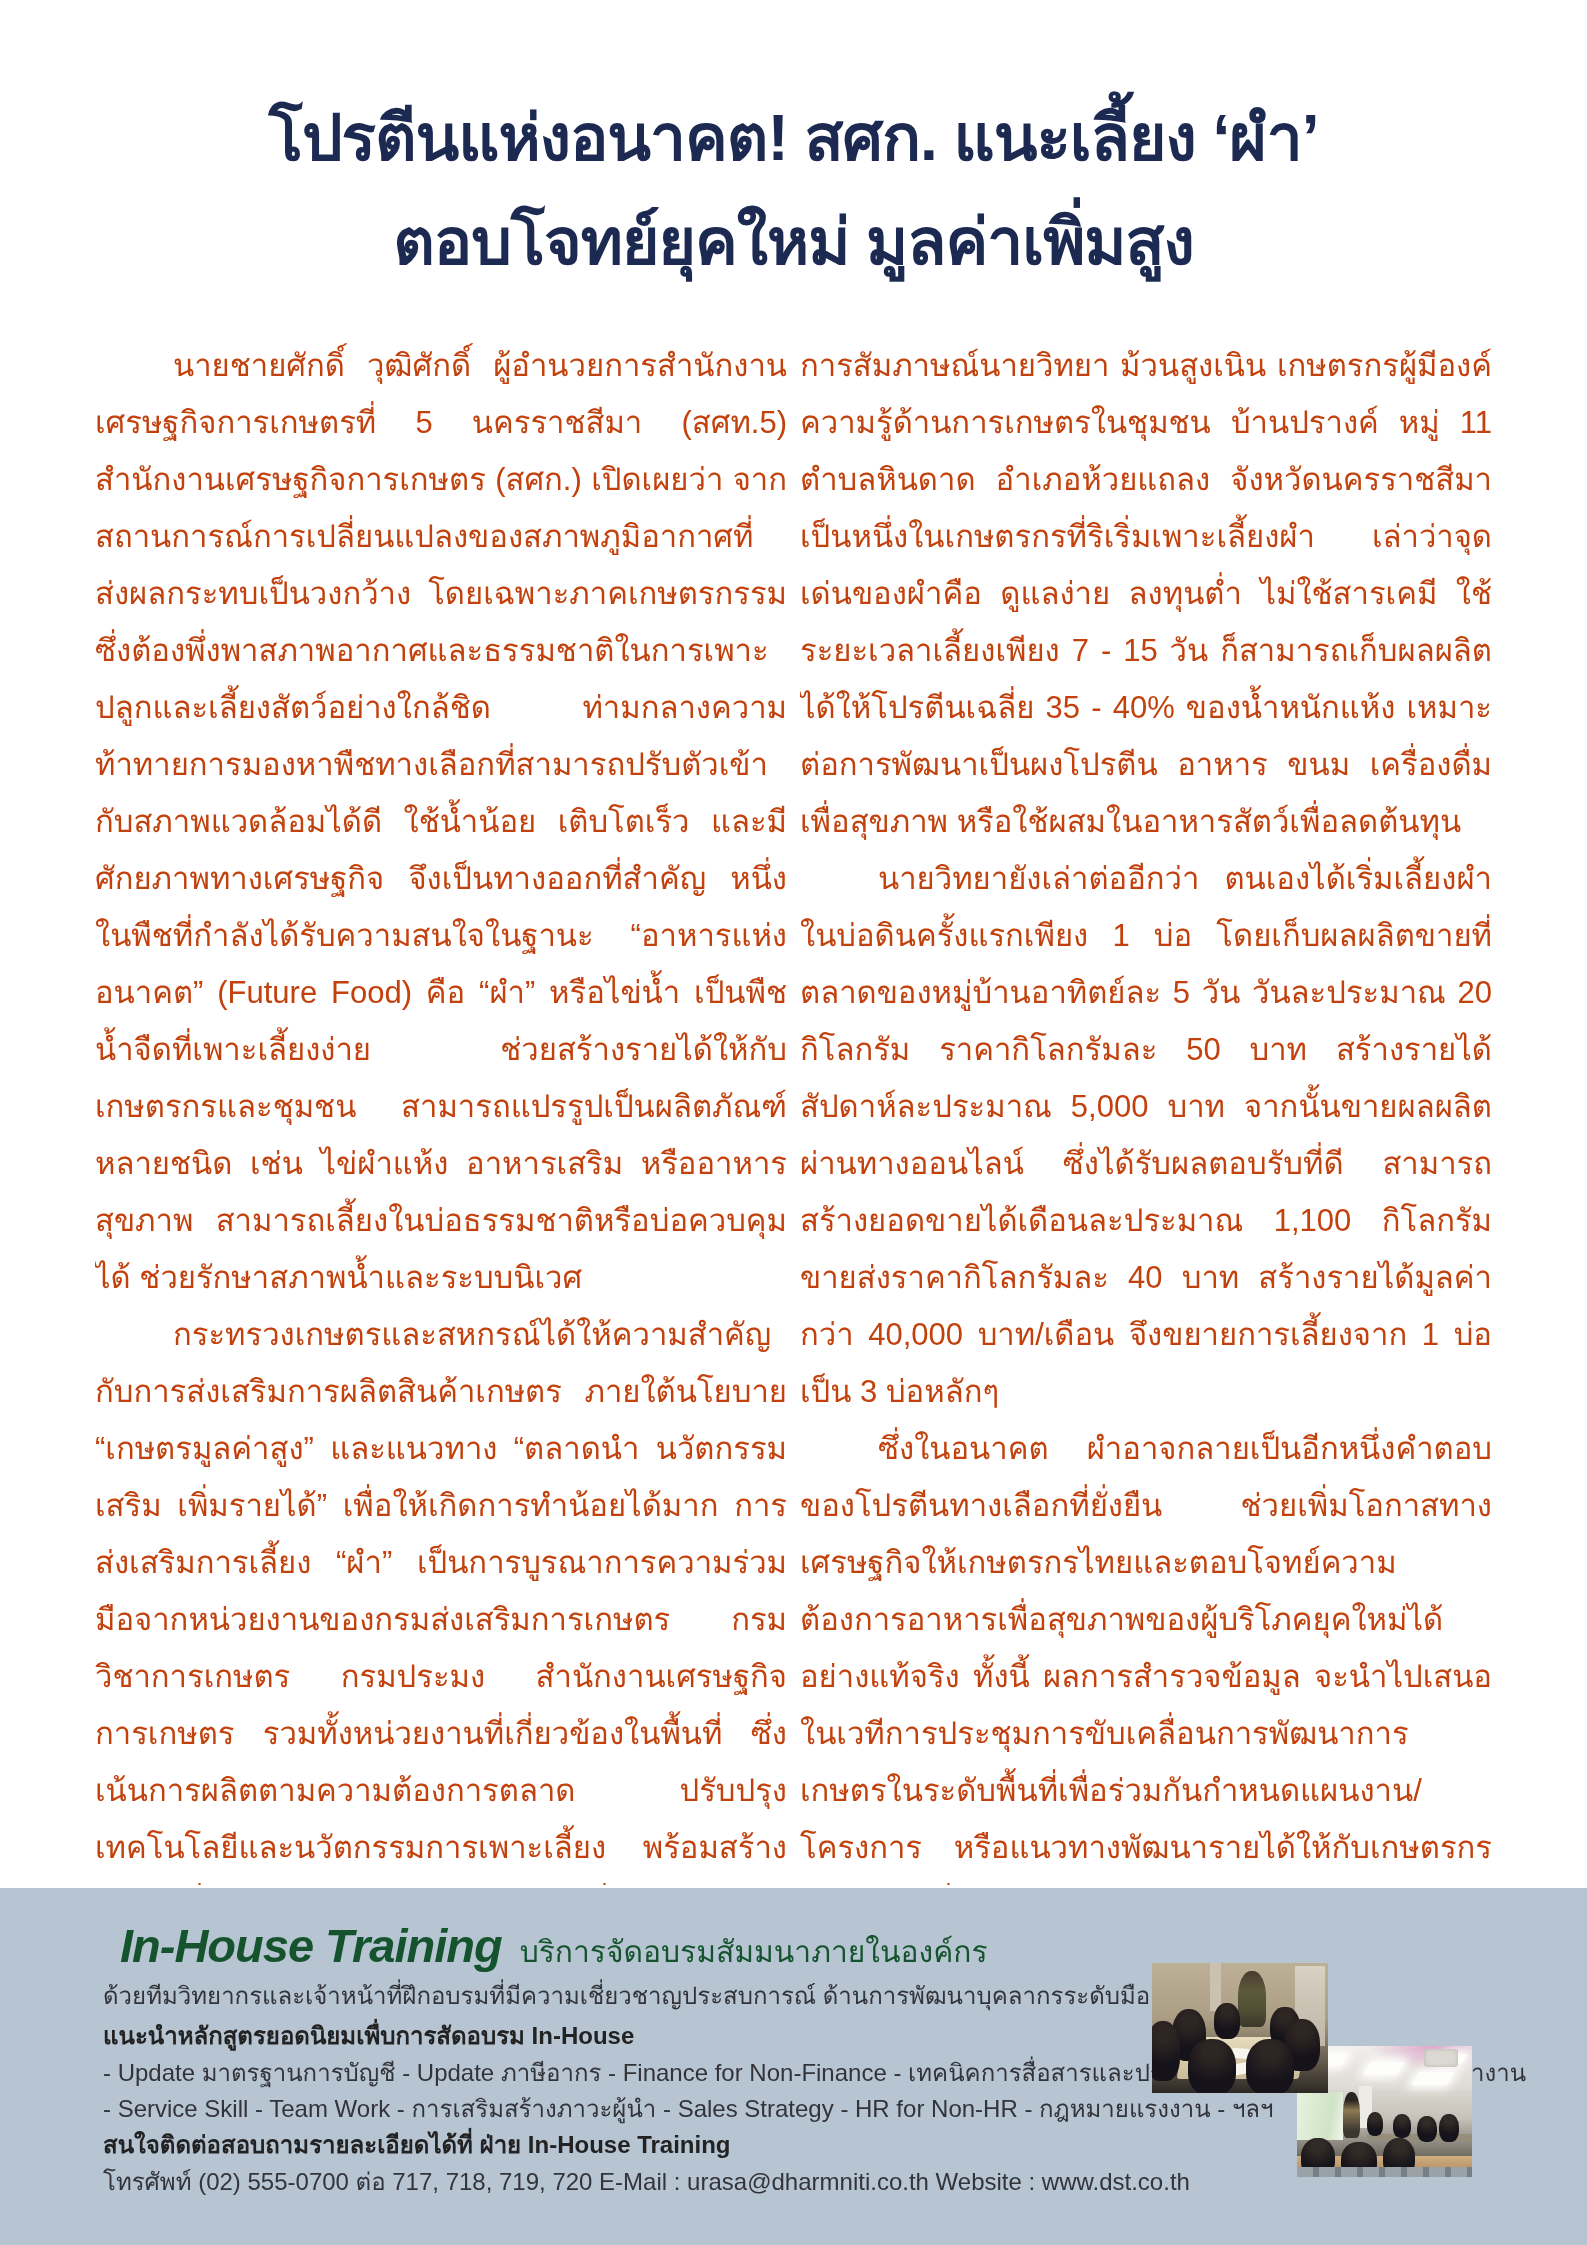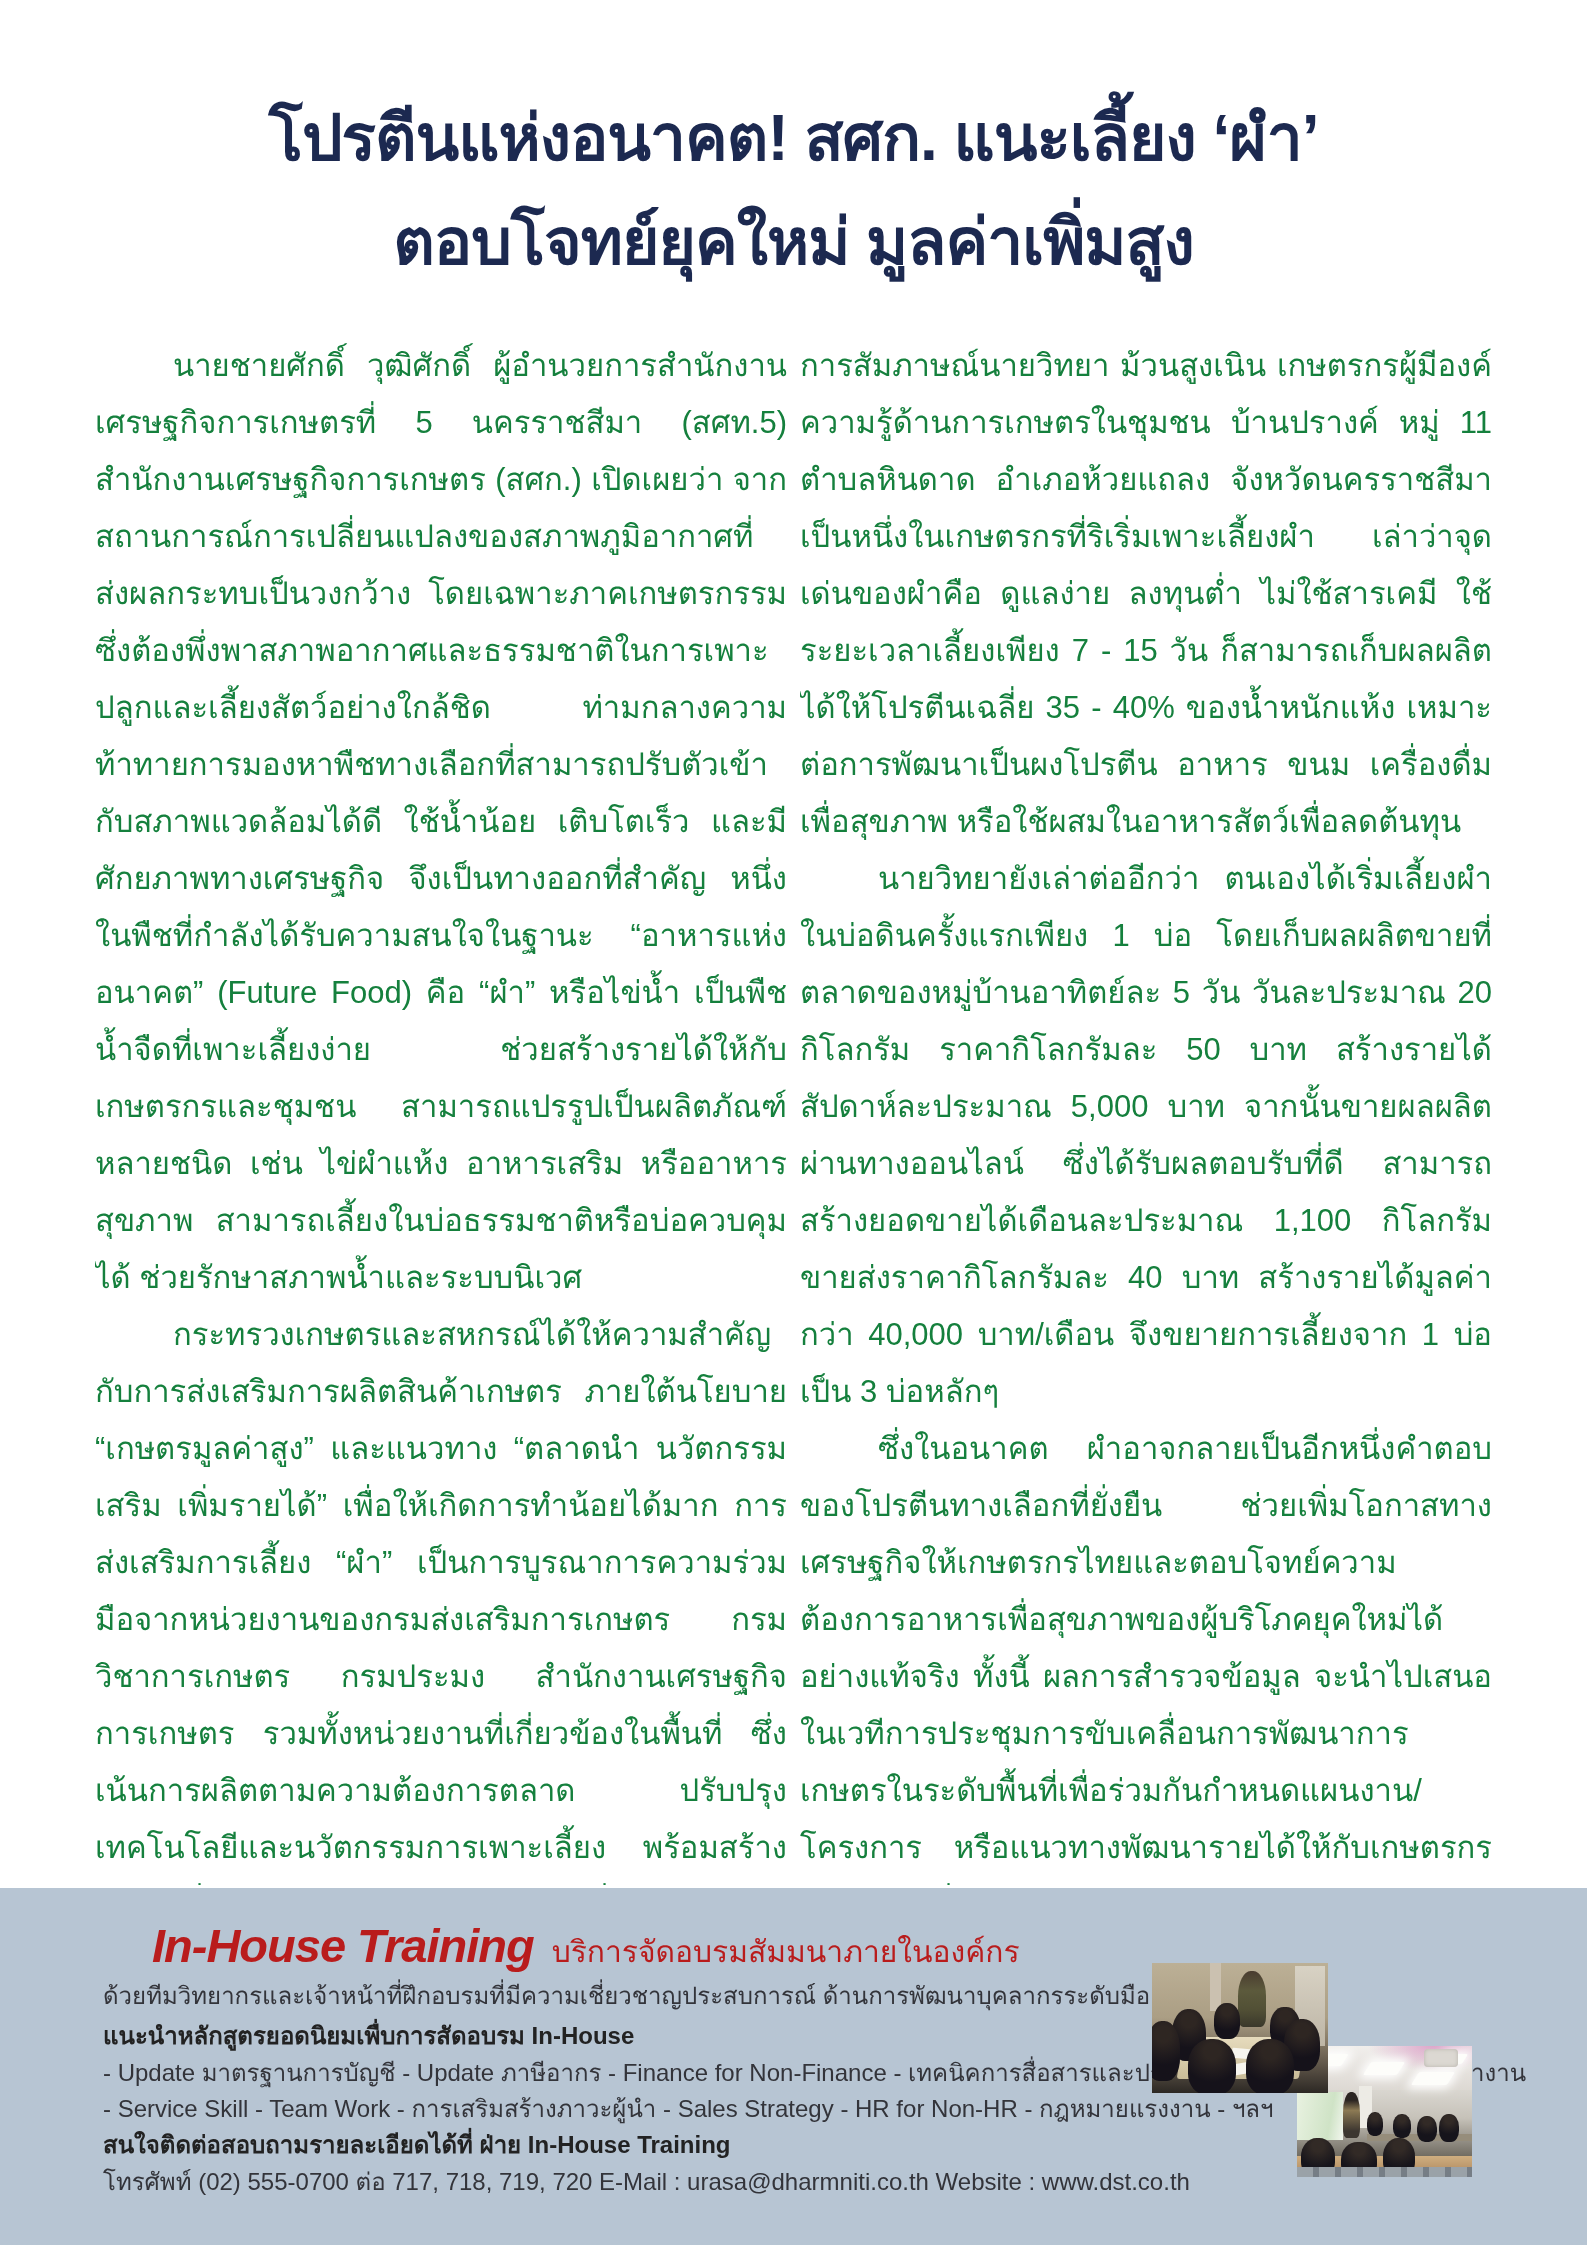--- a/index.html
+++ b/index.html
@@ -8,29 +8,29 @@
     font-family:"Liberation Sans","DejaVu Sans",sans-serif;overflow:hidden;
   }
   
   .title{
     position:absolute;left:0;top:86px;width:100%;text-align:center;
     color:#1c2950;font-weight:bold;font-size:64px;line-height:104px;letter-spacing:-1px;
   }
   
   .col{
     position:absolute;top:337px;width:692px;height:1548px;overflow:hidden;
-    font-size:31px;line-height:57px;color:#15803d;text-align:justify;
+    font-size:31px;line-height:57px;color:#c2410c;text-align:justify;
   }
   .col-left{left:95px;}
   .col-right{left:800px;}
   .para{margin:0;text-indent:78px;}
   .para.no-indent{text-indent:0;}
   
   .footer{position:absolute;left:0;top:1888px;width:1587px;height:357px;background:#b7c5d3;}
-  .f-head{position:absolute;left:120px;top:30px;display:flex;align-items:baseline;gap:18px;color:#b91c1c;white-space:nowrap;margin-left:32px;}
+  .f-head{position:absolute;left:120px;top:30px;display:flex;align-items:baseline;gap:18px;color:#14532d;white-space:nowrap;}
   .f-head-en{font-size:47px;font-weight:bold;font-style:italic;letter-spacing:-1px;}
   .f-head-th{font-size:30px;font-weight:normal;}
   .f-body{position:absolute;left:103px;top:94px;color:#33343a;font-size:24px;line-height:28px;white-space:nowrap;}
   .f-line{margin:0 0 12px 0;}
   .f-line.tight{margin-bottom:8px;}
   .f-line.bold{font-weight:bold;color:#222;margin-bottom:9px;}
   
   .photo{position:absolute;overflow:hidden;}
   .photo-a{left:1152px;top:75px;width:176px;height:130px;z-index:2;
     background:linear-gradient(180deg,#bcb096 0%,#ab9e84 42%,#6e6354 72%,#2c2824 100%);}

